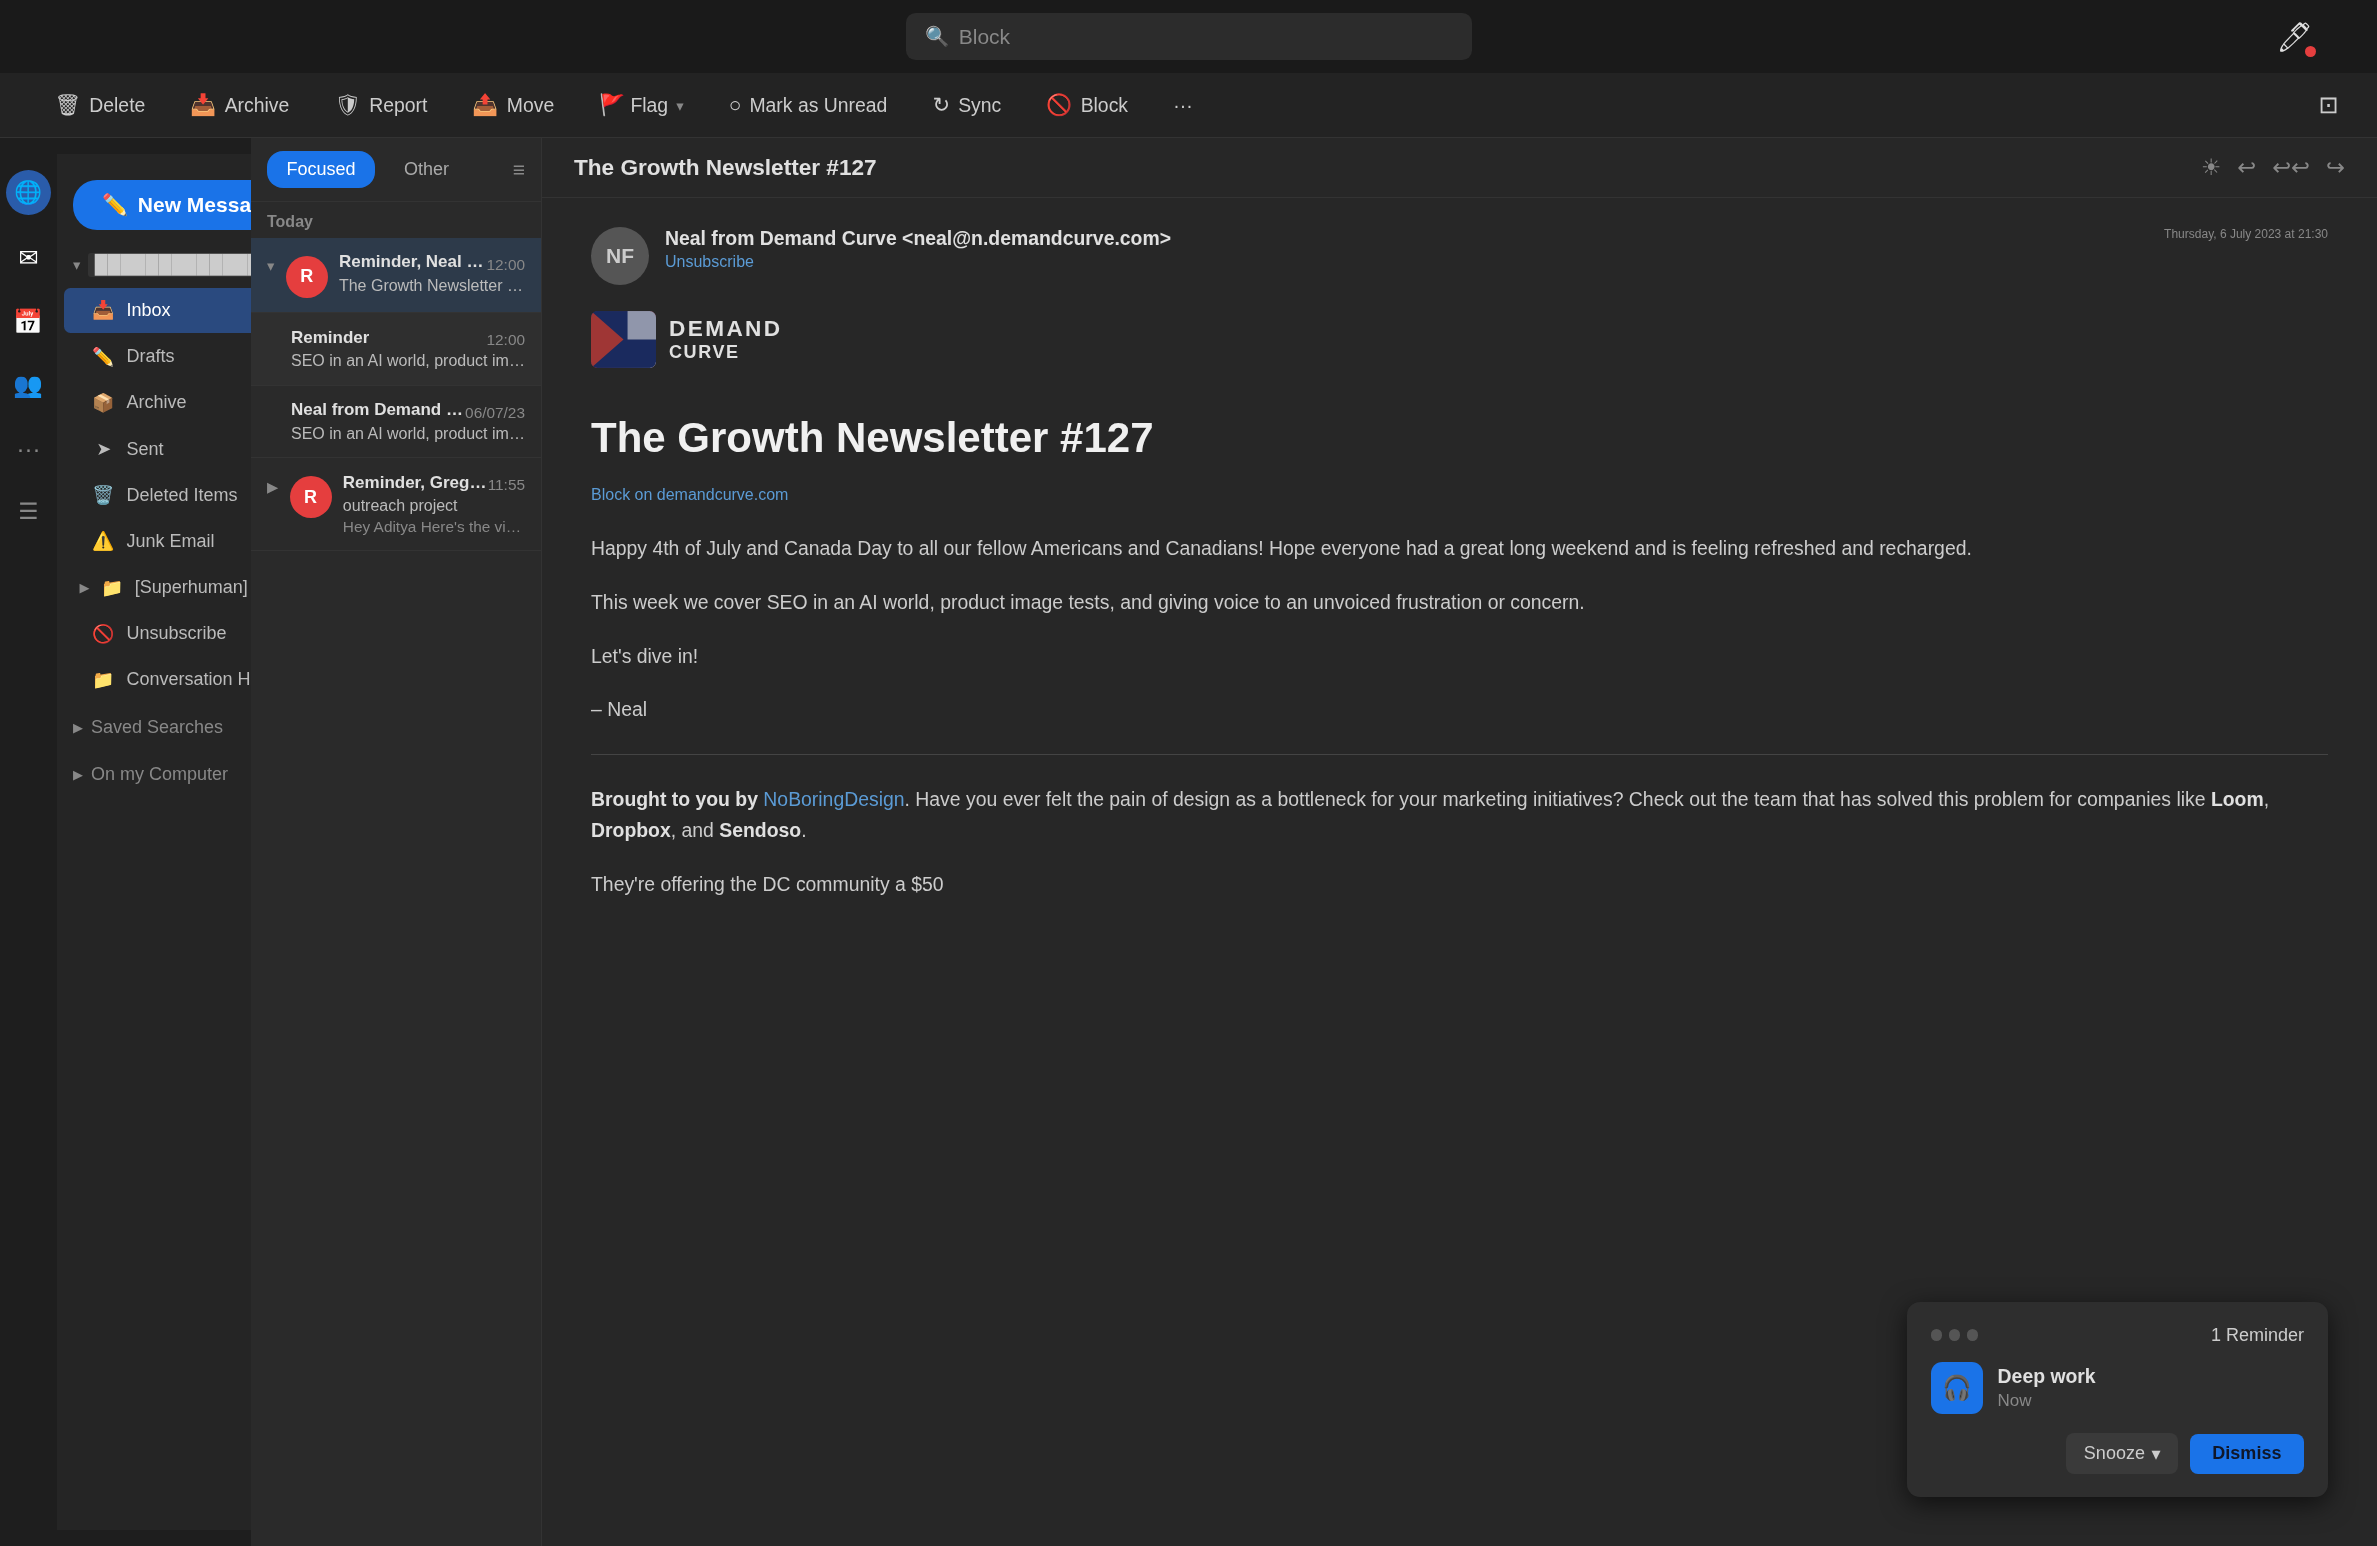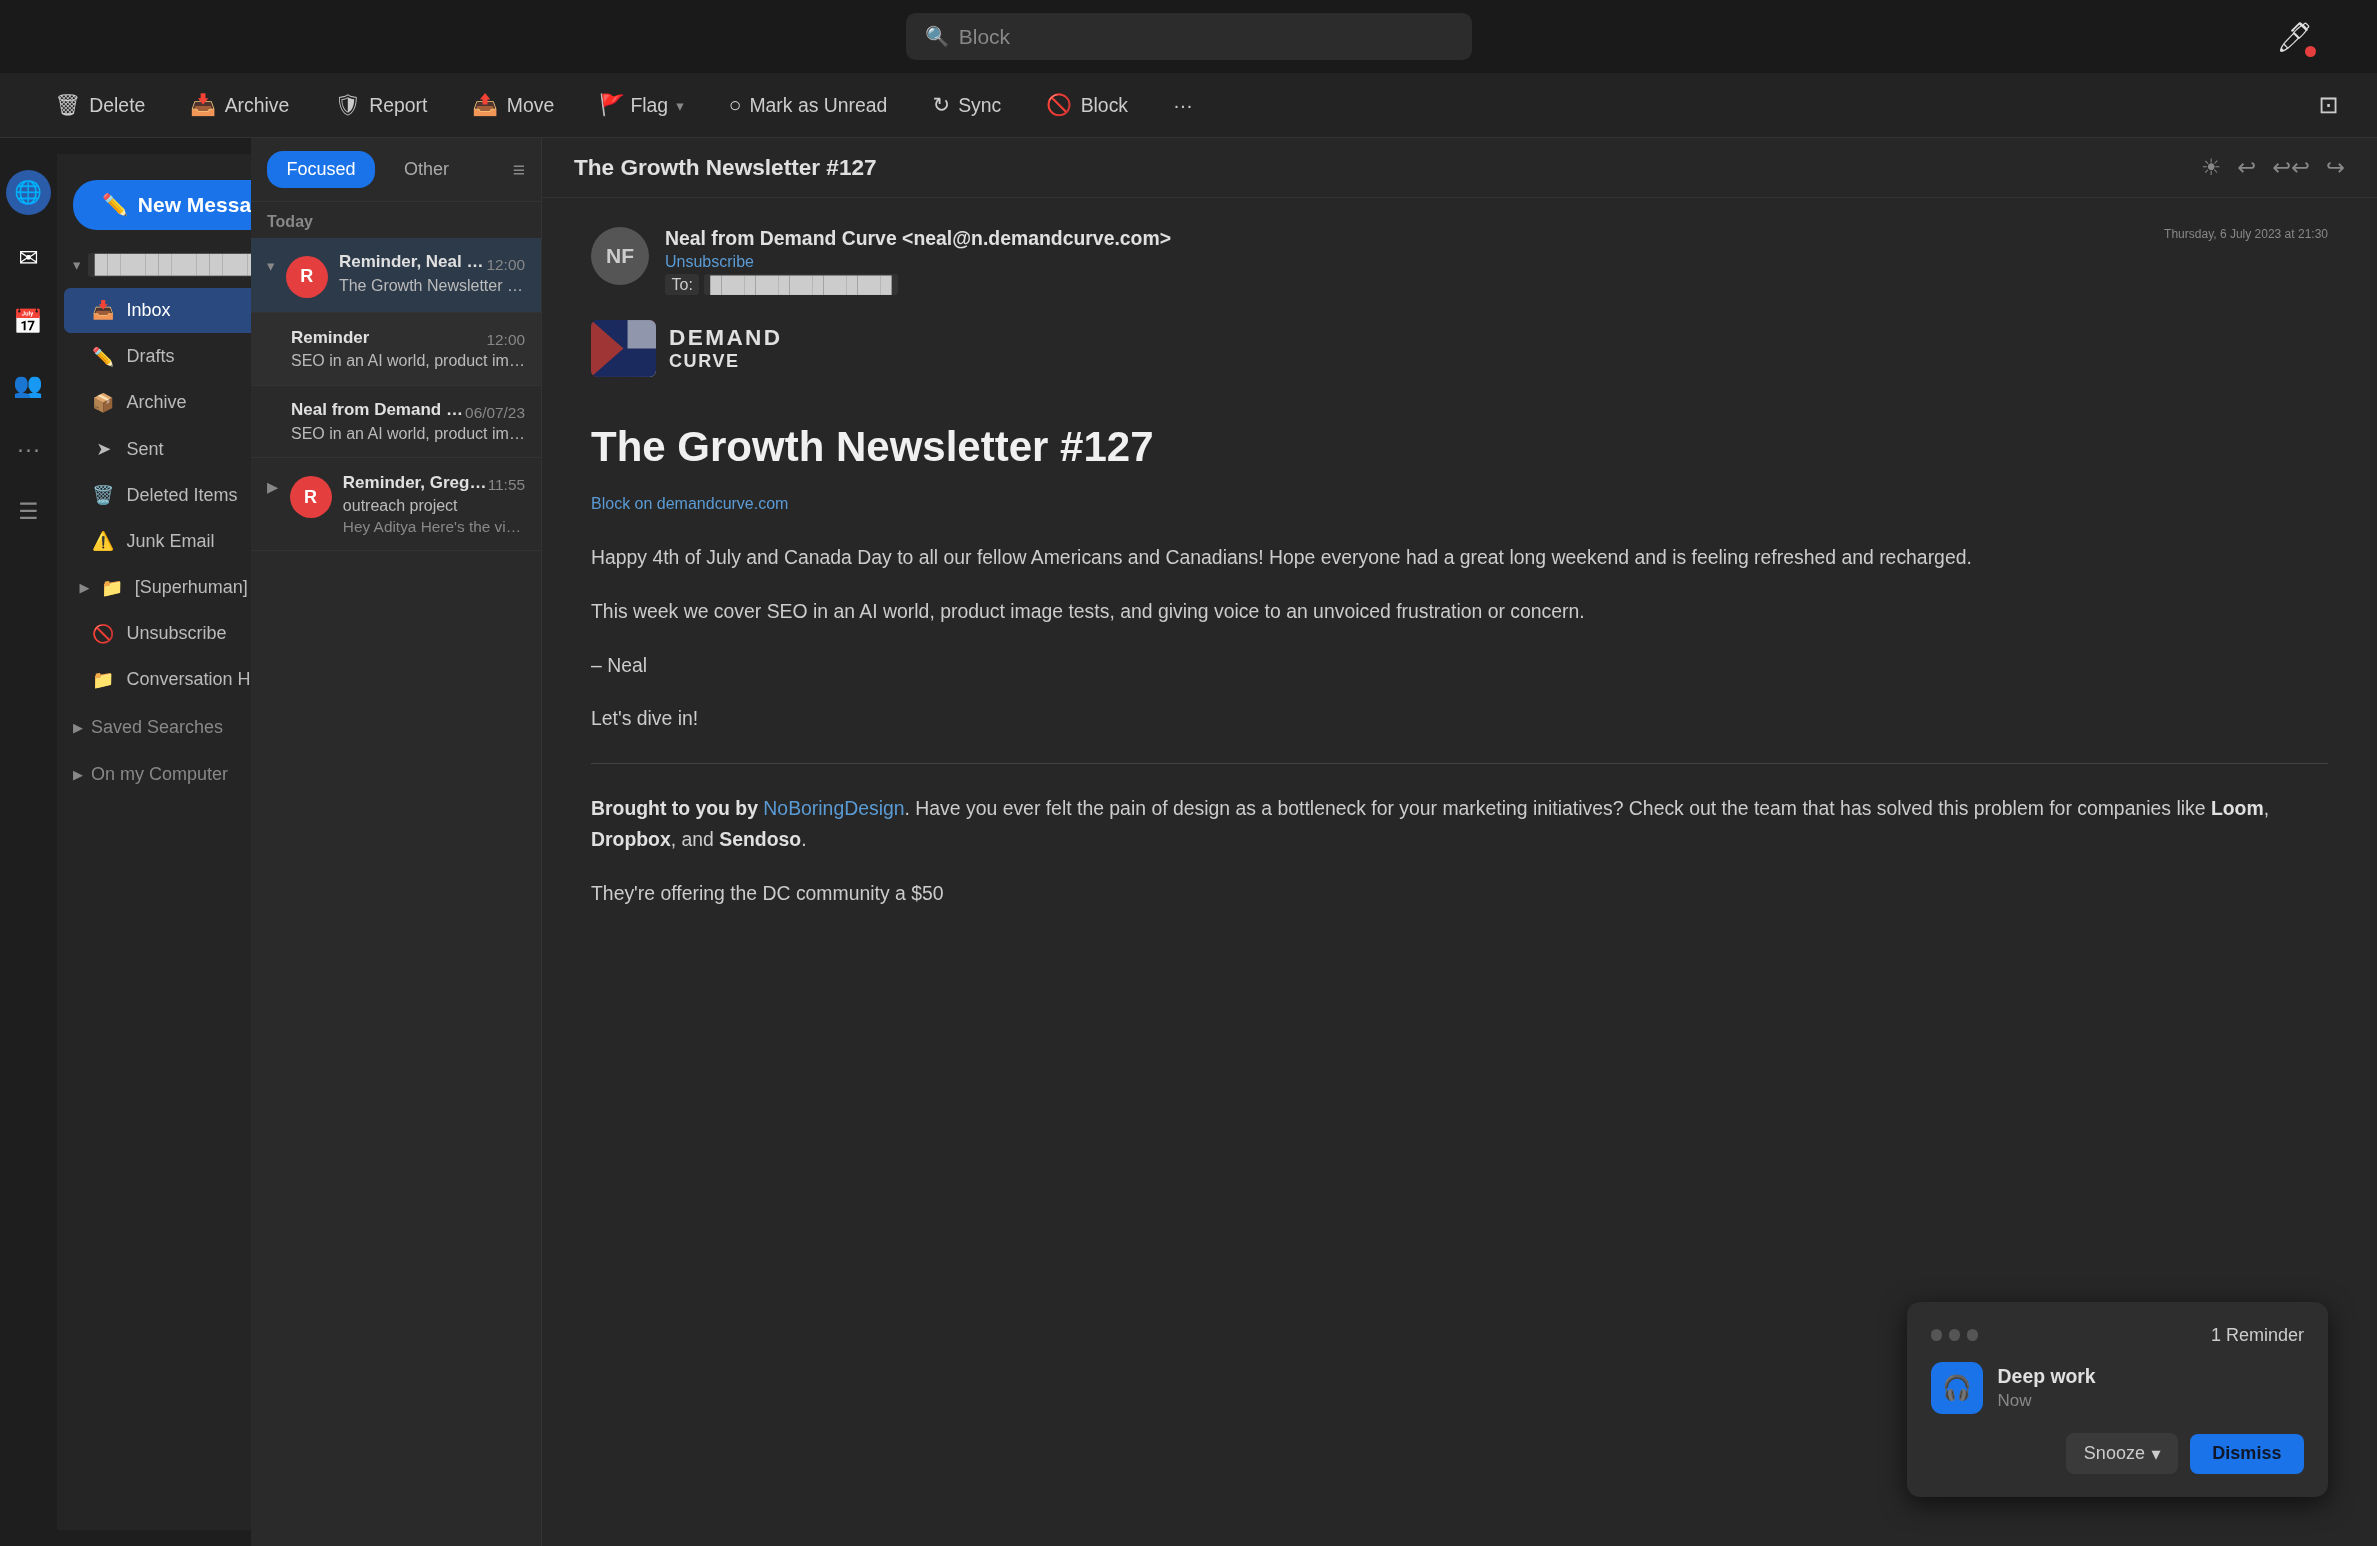--- a/index.html
+++ b/index.html
@@ -773,24 +773,20 @@
       </div>
     </div>
 
     <div class="email-body">
 
       <div class="email-from-row">
         <div class="sender-avatar">NF</div>
         <div class="sender-info">
           <div class="sender-name">Neal from Demand Curve &lt;neal@n.demandcurve.com&gt;</div>
           <a class="unsubscribe-link">Unsubscribe</a>
-          <div class="to-row">
-            <span>To:</span>
-            <span>████████████████</span>
-          </div>
         </div>
         <div class="email-date">Thursday, 6 July 2023 at 21:30</div>
       </div>
 
       <div class="email-logo-area">
         <div class="logo-img">
           <svg width="65" height="57" viewBox="0 0 80 70">
             <rect width="80" height="70" fill="#1a2a5e"></rect>
             <polygon points="0,0 40,35 0,70" fill="#c0392b" opacity="0.8"></polygon>
             <rect x="45" y="0" width="35" height="35" fill="#e0e0e0" opacity="0.6"></rect>
@@ -800,22 +796,22 @@
           <span class="logo-brand">DEMAND</span>
           <span class="logo-sub">CURVE</span>
         </div>
       </div>
 
       <div class="email-headline">The Growth Newsletter #127</div>
       <a class="read-link">Block on demandcurve.com</a>
 
       <p class="email-para">Happy 4th of July and Canada Day to all our fellow Americans and Canadians! Hope everyone had a great long weekend and is feeling refreshed and recharged.</p>
       <p class="email-para">This week we cover SEO in an AI world, product image tests, and giving voice to an unvoiced frustration or concern.</p>
+      <p class="email-para">Let's dive in!</p>
       <p class="email-para">– Neal</p>
-      <p class="email-para">Let's dive in!</p>
 
       <hr class="email-divider">
 
       <p class="email-sponsor">
         <span class="bold">Brought to you by </span><a class="sponsor-link">NoBoringDesign</a><span>. Have you ever felt the pain of design as a bottleneck for your marketing initiatives? Check out the team that has solved this problem for companies like </span><span class="bold">Loom</span><span>, </span><span class="bold">Dropbox</span><span>, and </span><span class="bold">Sendoso</span><span>.</span>
       </p>
       <p class="email-sponsor">They're offering the DC community a $50</p>
     </div>
 
     <div class="toast">

